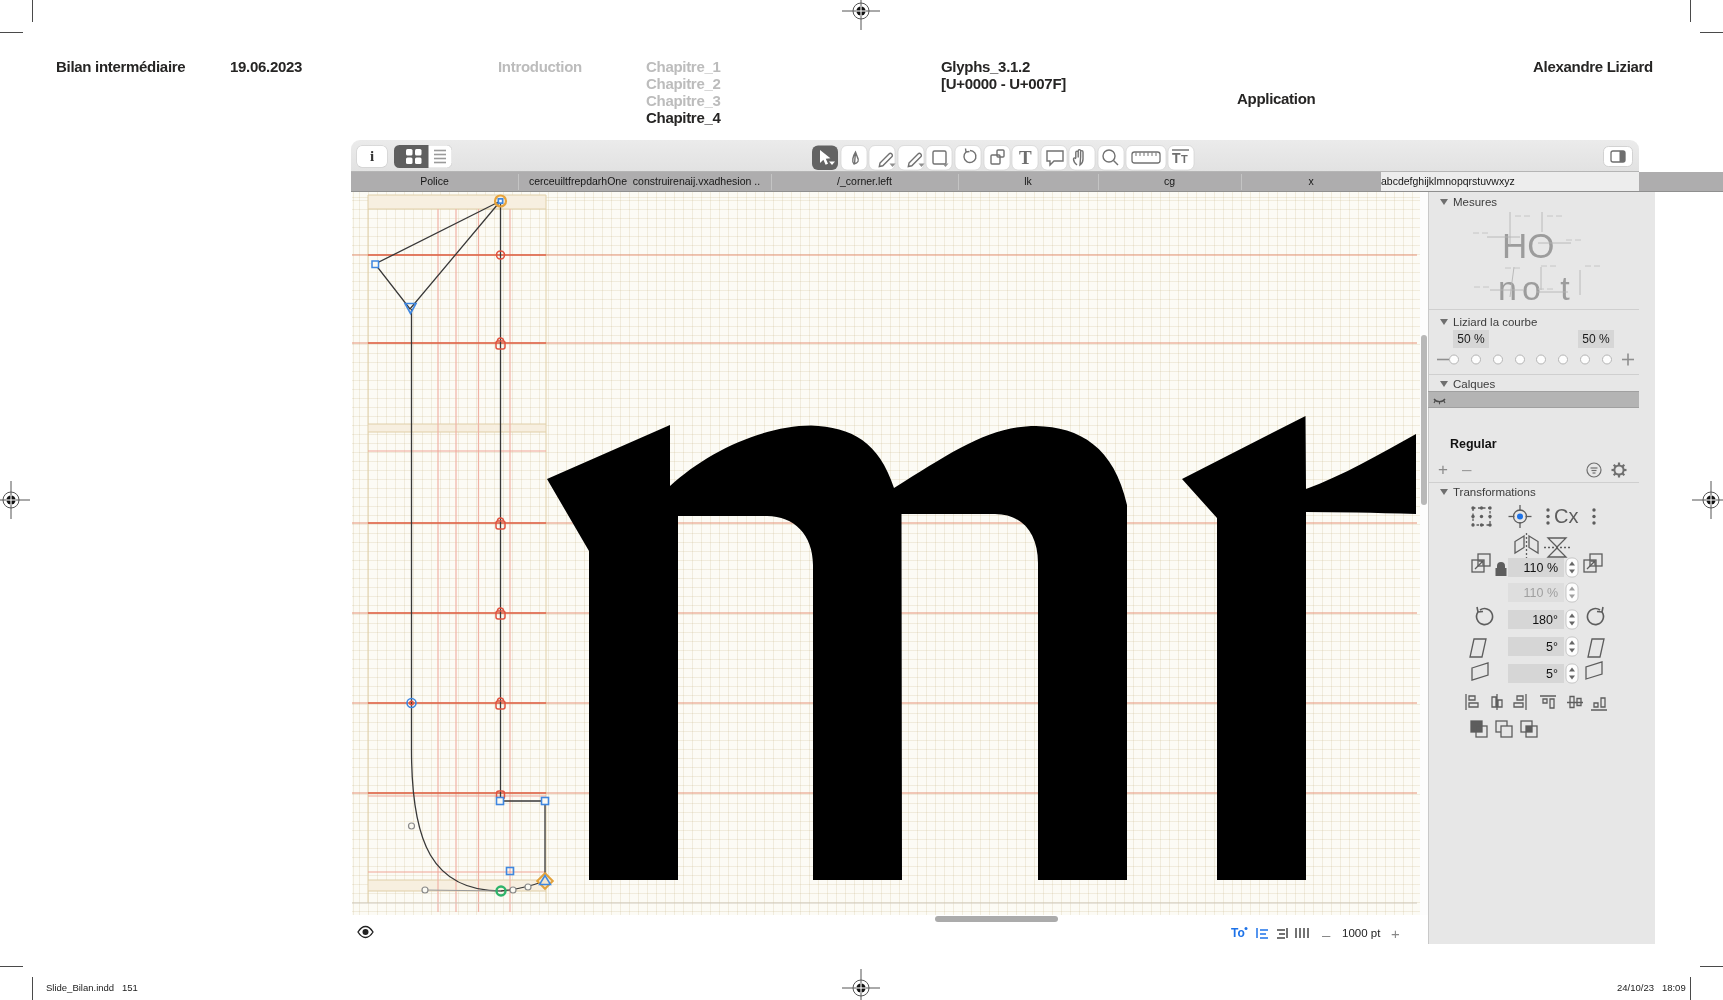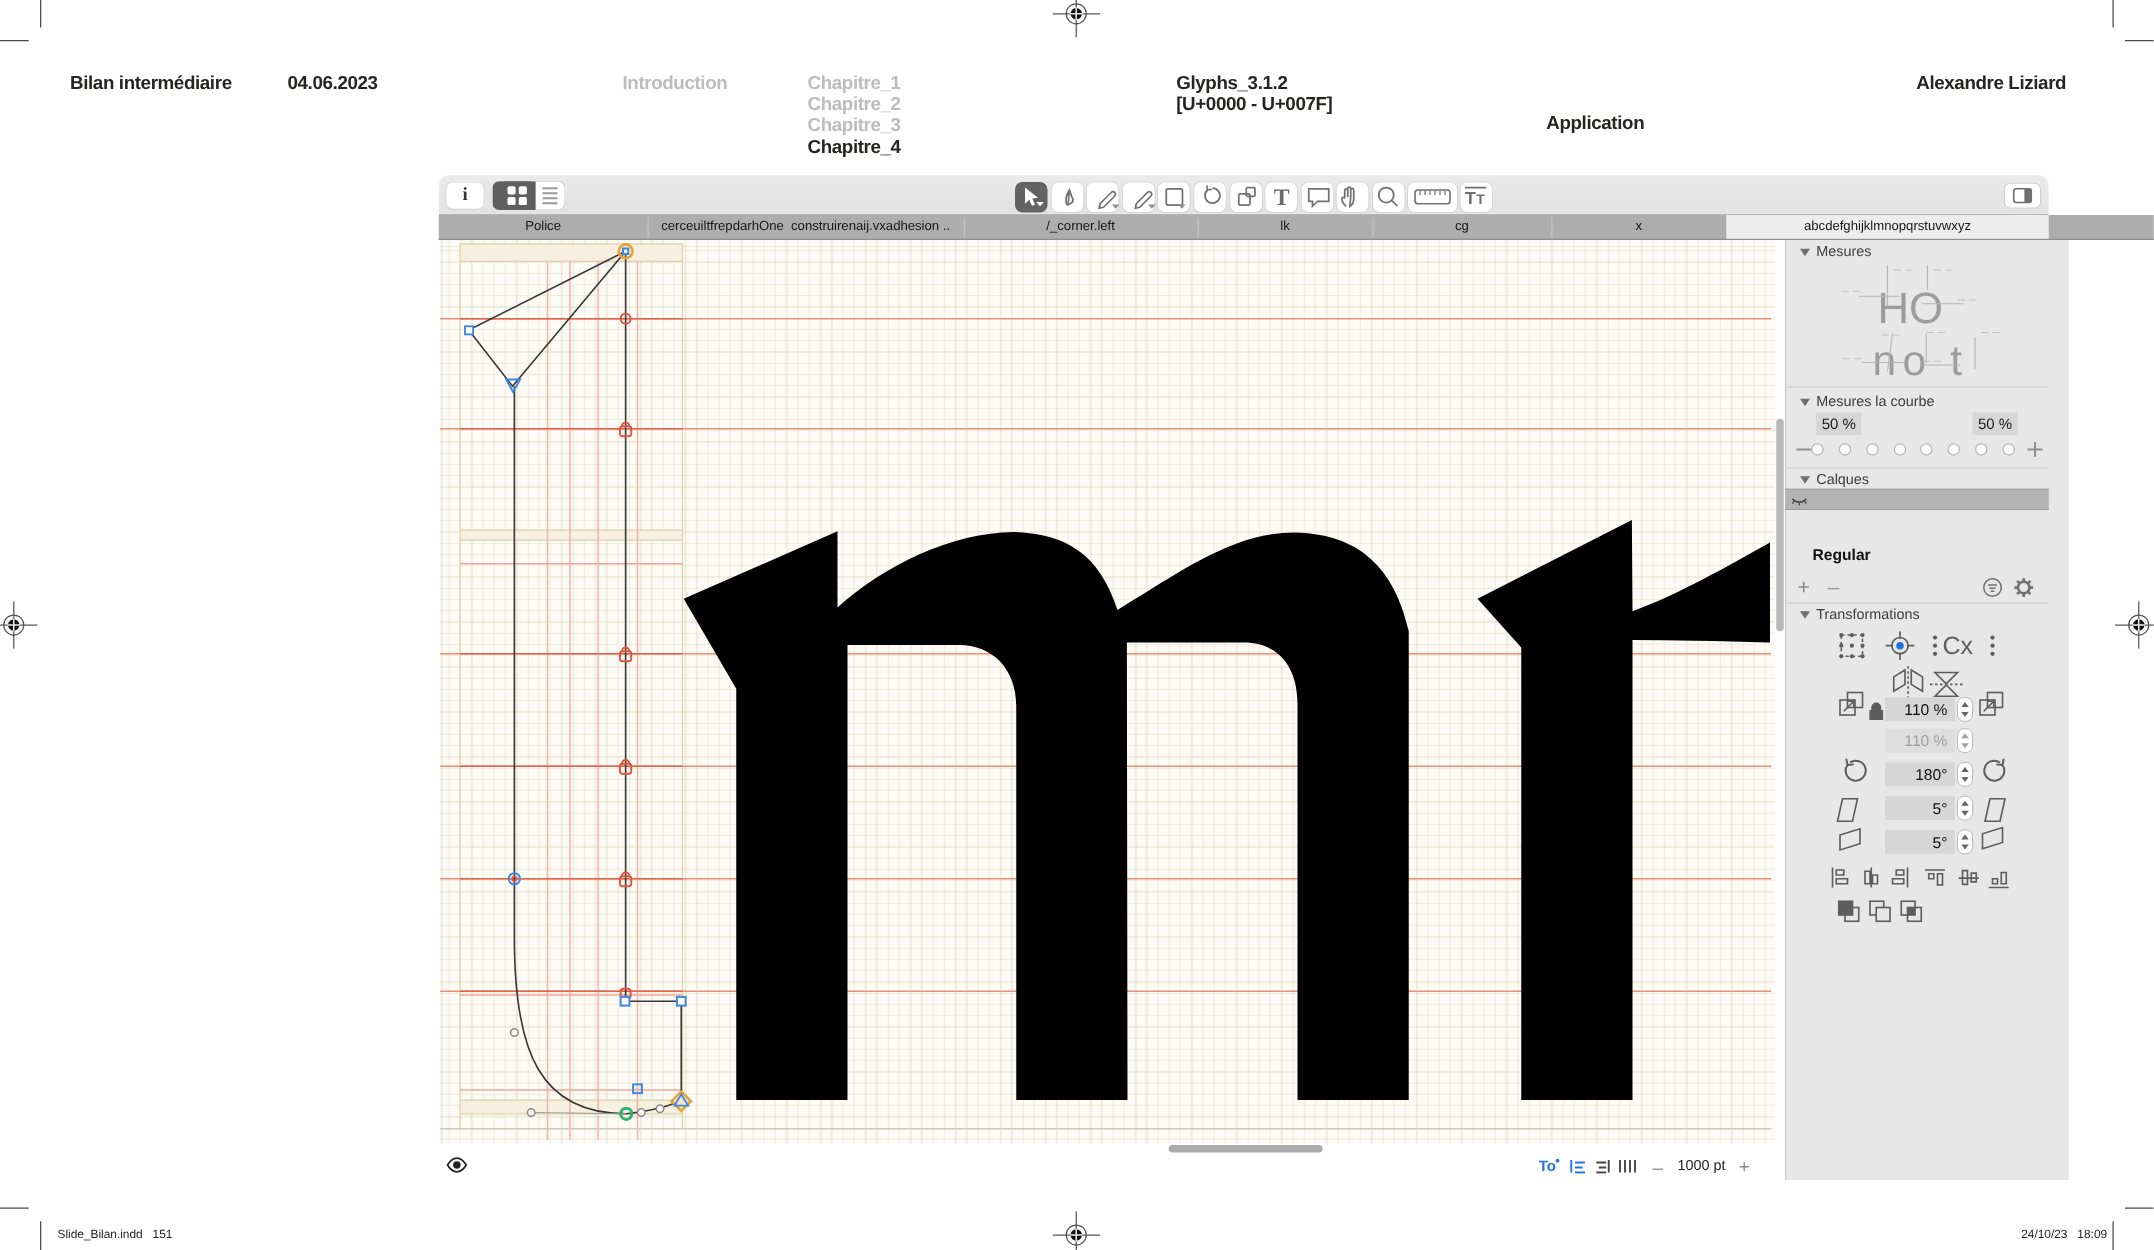--- a/index.html
+++ b/index.html
@@ -66,21 +66,21 @@
       <line x1="0" y1="19" x2="38" y2="19"></line>
     </g>
  <circle cx="19" cy="19" r="4.6" fill="#111"></circle>
  <g stroke="#eee" stroke-width="1.2">
       <line x1="19" y1="14" x2="19" y2="24"></line>
       <line x1="14" y1="19" x2="24" y2="19"></line>
     </g>
 </svg>
 
 <div class="hdr" style="left:56px;top:58px;">Bilan intermédiaire</div>
-<div class="hdr" style="left:230px;top:58px;">04.06.2023</div>
+<div class="hdr" style="left:230px;top:58px;">19.06.2023</div>
 <div class="hdr gry" style="left:498px;top:58px;">Introduction</div>
 <div class="hdr gry" style="left:646px;top:58px;text-align:center;">Chapitre_1</div>
 <div class="hdr gry" style="left:646px;top:75px;">Chapitre_2</div>
 <div class="hdr gry" style="left:646px;top:92px;">Chapitre_3</div>
 <div class="hdr" style="left:646px;top:109px;">Chapitre_4</div>
 <div class="hdr" style="left:941px;top:58px;">Glyphs_3.1.2<br>[U+0000 - U+007F]</div>
 <div class="hdr" style="left:1237px;top:58px;margin-top:32px;">Application</div>
 <div class="hdr" style="left:1533px;top:58px;">Alexandre Liziard</div>
 
 <div class="small" style="left:46px;top:982px;">Slide_Bilan.indd&nbsp;&nbsp;&nbsp;151</div>
@@ -178,21 +178,21 @@
     <div class="abs" style="left:420px;top:2px;width:1px;height:16px;background:#c4c4c4;"></div>
     <div class="abs" style="left:607px;top:2px;width:1px;height:16px;background:#c4c4c4;"></div>
     <div class="abs" style="left:747px;top:2px;width:1px;height:16px;background:#c4c4c4;"></div>
     <div class="abs" style="left:890px;top:2px;width:1px;height:16px;background:#c4c4c4;"></div>
     <div class="abs" style="left:0;top:3px;width:167px;text-align:center;">Police</div>
     <div class="abs" style="left:167px;top:3px;width:253px;text-align:center;">cerceuiltfrepdarhOne&nbsp;&nbsp;construirenaij.vxadhesion ..</div>
     <div class="abs" style="left:420px;top:3px;width:187px;text-align:center;">/_corner.left</div>
     <div class="abs" style="left:607px;top:3px;width:140px;text-align:center;">lk</div>
     <div class="abs" style="left:747px;top:3px;width:143px;text-align:center;">cg</div>
     <div class="abs" style="left:890px;top:3px;width:140px;text-align:center;">x</div>
-    <div class="abs" style="left:1030px;top:3px;width:258px;text-align:center;">abcdefghijklmnopqrstuvwxyz</div>
+    <div class="abs" style="left:1030px;top:3px;width:258px;text-align:left;">abcdefghijklmnopqrstuvwxyz</div>
   </div>
 
   <div class="abs" id="canvas" style="left:1px;top:52px;width:1068px;height:723px;background:#fcfbf5;overflow:hidden;">
     <div class="abs" style="left:0;top:0;width:100%;height:100%;
       background-image:
         repeating-linear-gradient(to right, rgba(198,180,135,0.22) 0px, rgba(198,180,135,0.22) 1px, transparent 1px, transparent 9px),
         repeating-linear-gradient(to bottom, rgba(198,180,135,0.22) 0px, rgba(198,180,135,0.22) 1px, transparent 1px, transparent 9px);
       background-position:7px 8px, 7px 8px;"></div>
     <svg class="abs" style="left:0;top:0;" width="1068" height="723" viewBox="0 0 1068 723">
 
@@ -371,21 +371,21 @@
         <line x1="46" y1="75" x2="52" y2="75"></line>
           <line x1="55" y1="75" x2="61" y2="75"></line>
         <line x1="110" y1="77" x2="116" y2="77"></line>
           <line x1="119" y1="77" x2="125" y2="77"></line>
         <line x1="157" y1="54" x2="163" y2="54"></line>
           <line x1="166" y1="54" x2="172" y2="54"></line>
       </g>
     </svg>
     <div class="abs" style="left:1px;top:117px;width:210px;height:1px;background:#cfcfcf;"></div>
     <div class="abs" style="left:12px;top:124px;width:0;height:0;border-left:4.5px solid transparent;border-right:4.5px solid transparent;border-top:6px solid #6f6f6f;margin-top:3px;"></div>
-    <div class="abs" style="left:25px;top:124px;font-size:11.5px;color:#3c3c3c;">Mesures la courbe</div>
+    <div class="abs" style="left:25px;top:124px;font-size:11.5px;color:#3c3c3c;">Liziard la courbe</div>
     <div class="abs" style="left:25px;top:138px;width:36px;height:18px;background:#d6d6d6;text-align:center;line-height:18px;font-size:12px;color:#1a1a1a;">50 %</div>
     <div class="abs" style="left:150px;top:138px;width:36px;height:18px;background:#d6d6d6;text-align:center;line-height:18px;font-size:12px;color:#1a1a1a;">50 %</div>
     <svg class="abs" style="left:0;top:158px;" width="211" height="20" viewBox="0 0 211 20">
       <g stroke="#8f8f8f" stroke-width="1.6">
           <line x1="9" y1="9.5" x2="21" y2="9.5"></line>
         </g>
       <g stroke="#8f8f8f" stroke-width="1.6">
           <line x1="194" y1="9.5" x2="206" y2="9.5"></line>
           <line x1="200" y1="3.5" x2="200" y2="15.5"></line>
         </g>

